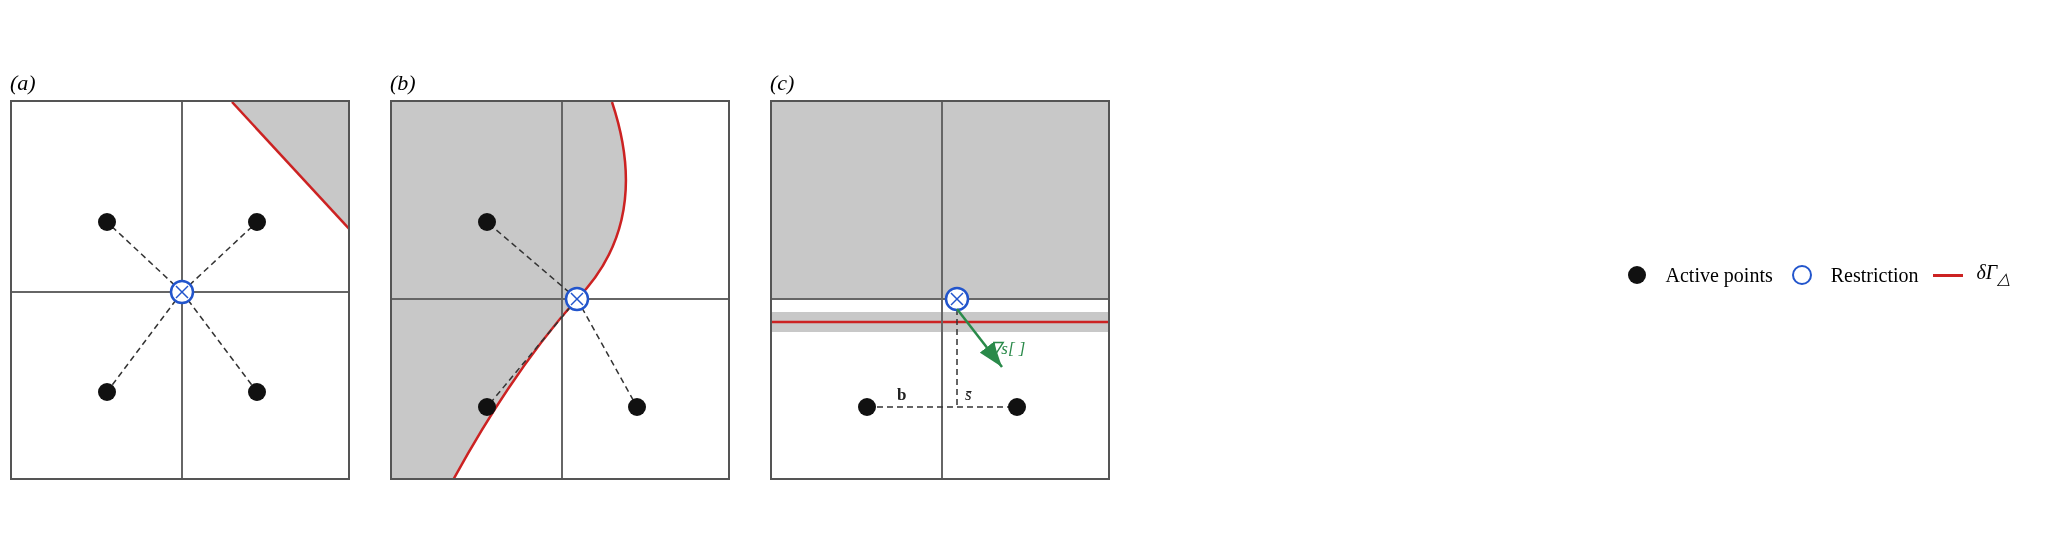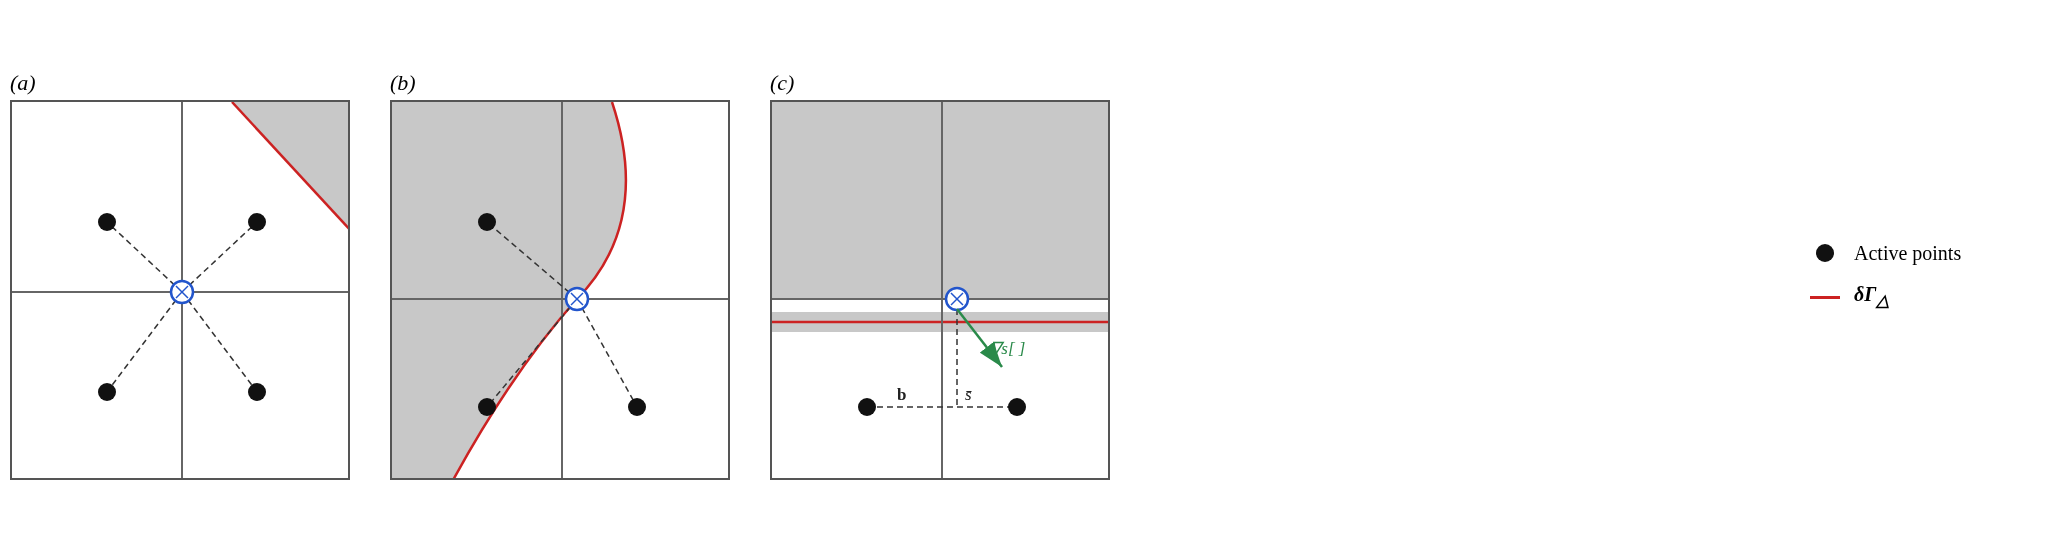--- a/index.html
+++ b/index.html
@@ -38,21 +38,21 @@
       position: relative;
       width: 340px;
       height: 380px;
       border: 2px solid #555;
       background: white;
       overflow: hidden;
     }
     
     .legend {
       display: flex;
-      flex-direction: column;
+      flex-direction: row;
       gap: 14px;
       padding: 20px 30px;
       min-width: 260px;
     }
     .legend-item {
       display: flex;
       align-items: center;
       gap: 14px;
       font-size: 20px;
     }
@@ -213,18 +213,24 @@
 
   <div class="legend">
     <div class="legend-item">
       <div class="legend-icon">
         <div class="legend-dot"></div>
       </div>
       <span>Active points</span>
     </div>
     <div class="legend-item">
       <div class="legend-icon">
+        <div class="legend-circle"></div>
+      </div>
+      <span>Restriction</span>
+    </div>
+    <div class="legend-item">
+      <div class="legend-icon">
         <div class="legend-line"></div>
       </div>
-      <span style="font-style:italic;font-weight:bold;">δΓ<sub>△</sub></span>
+      <span style="font-style:italic;">δΓ<sub>△</sub></span>
     </div>
   </div>
 </div>
 
 </body></html>

